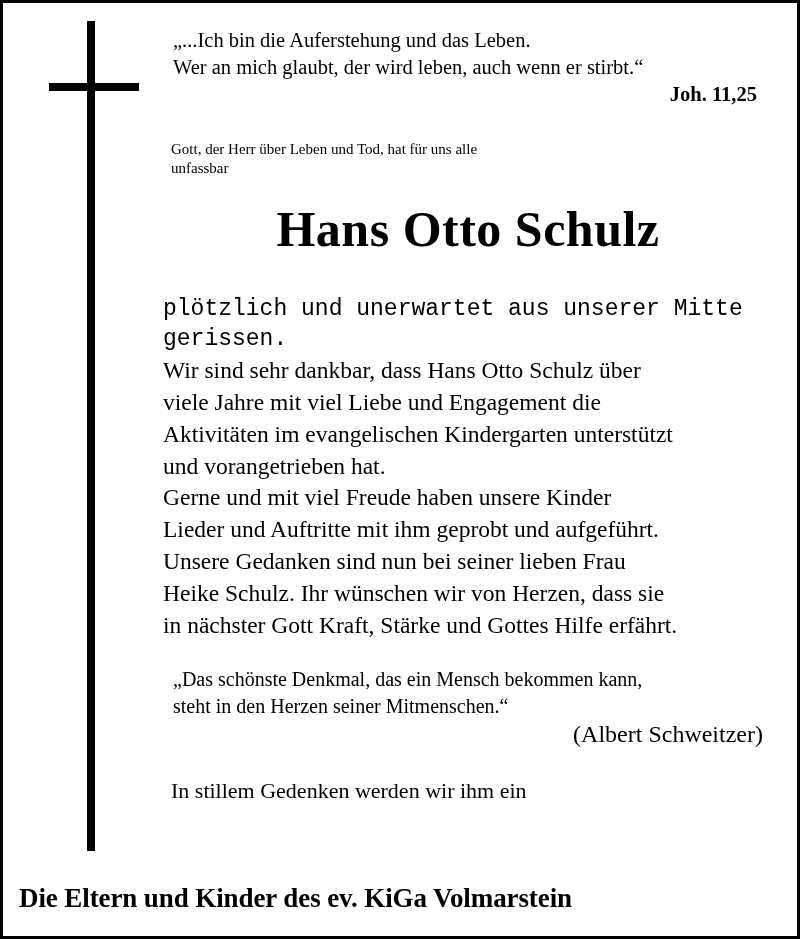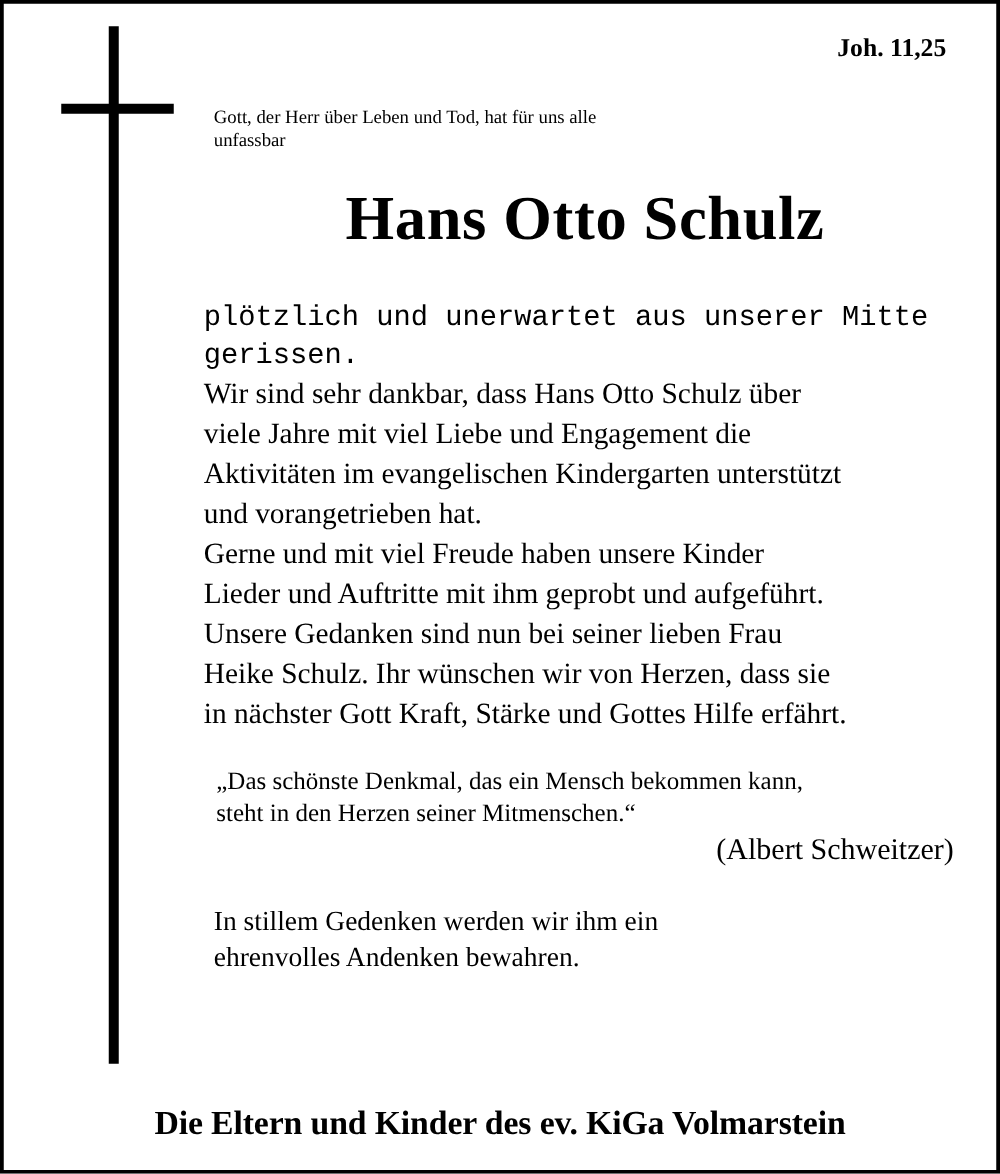--- a/index.html
+++ b/index.html
@@ -100,44 +100,47 @@
     margin-top: 2px;
   }
   .closing {
     font-size: 22px;
     line-height: 1.33;
     margin-top: 28px;
     padding-left: 8px;
   }
   .signature {
     position: absolute;
-    left: 0;
+    left: 16px;
     right: 0;
     bottom: 22px;
-    text-align: center;
     font-size: 27px;
     font-weight: bold;
     letter-spacing: -0.1px;
   }
   .line {
     display: block;
   }
 </style>
 </head>
 <body>
 
 <div class="page">
 
   <div class="cross">
     <div class="cross-vert"></div>
     <div class="cross-horiz"></div>
   </div>
 
   <div class="content">
 
+    <div class="verse">
+      <span class="line">„...Ich bin die Auferstehung und das Leben.</span>
+      <span class="line">Wer an mich glaubt, der wird leben, auch wenn er stirbt.“</span>
+    </div>
     <div class="verse-ref">Joh. 11,25</div>
 
     <div class="intro">
       <span class="line">Gott, der Herr über Leben und Tod, hat für uns alle</span>
       <span class="line">unfassbar</span>
     </div>
 
     <div class="name">Hans Otto Schulz</div>
 
     <div class="lead">plötzlich und unerwartet aus unserer Mitte gerissen.</div>
@@ -155,20 +158,19 @@
     </div>
 
     <div class="quote">
       <span class="line">„Das schönste Denkmal, das ein Mensch bekommen kann,</span>
       <span class="line">steht in den Herzen seiner Mitmenschen.“</span>
     </div>
     <div class="quote-author">(Albert Schweitzer)</div>
 
     <div class="closing">
       <span class="line">In stillem Gedenken werden wir ihm ein</span>
-      <span class="line">ehrenvolles Andenken bewahren.</span>
     </div>
 
   </div>
 
   <div class="signature">Die Eltern und Kinder des ev. KiGa Volmarstein</div>
 
 </div>
 
 </body></html>

